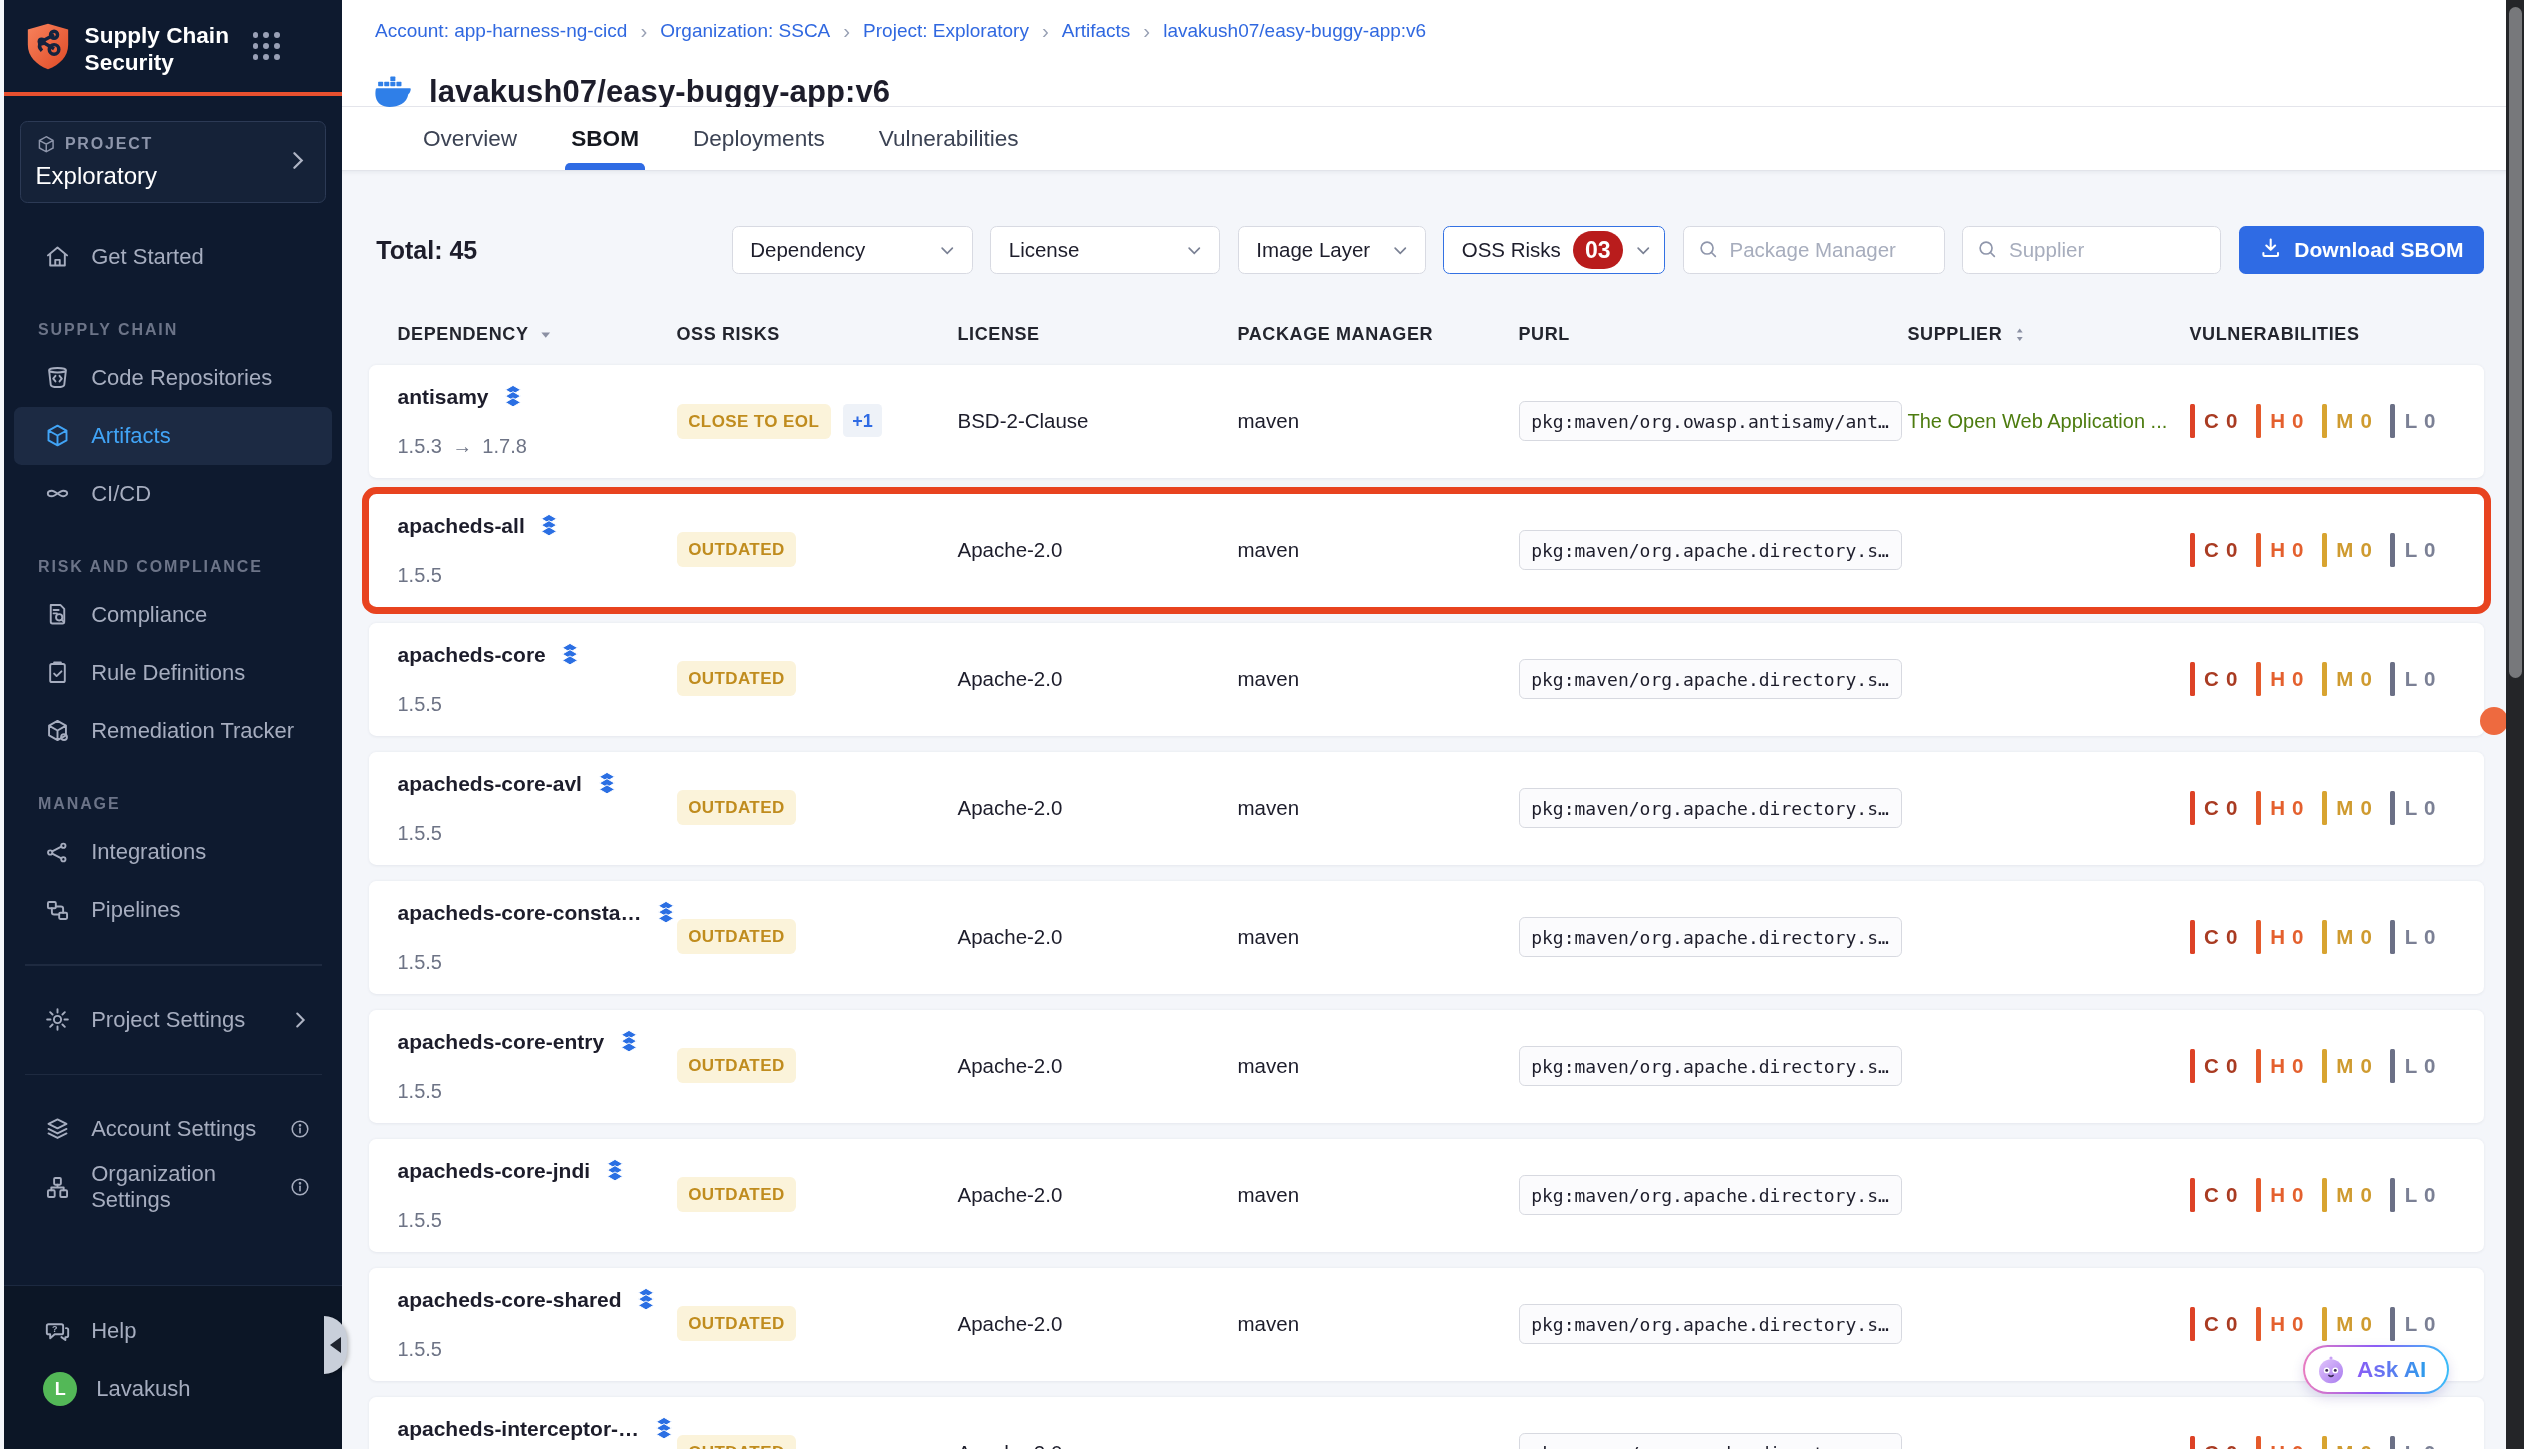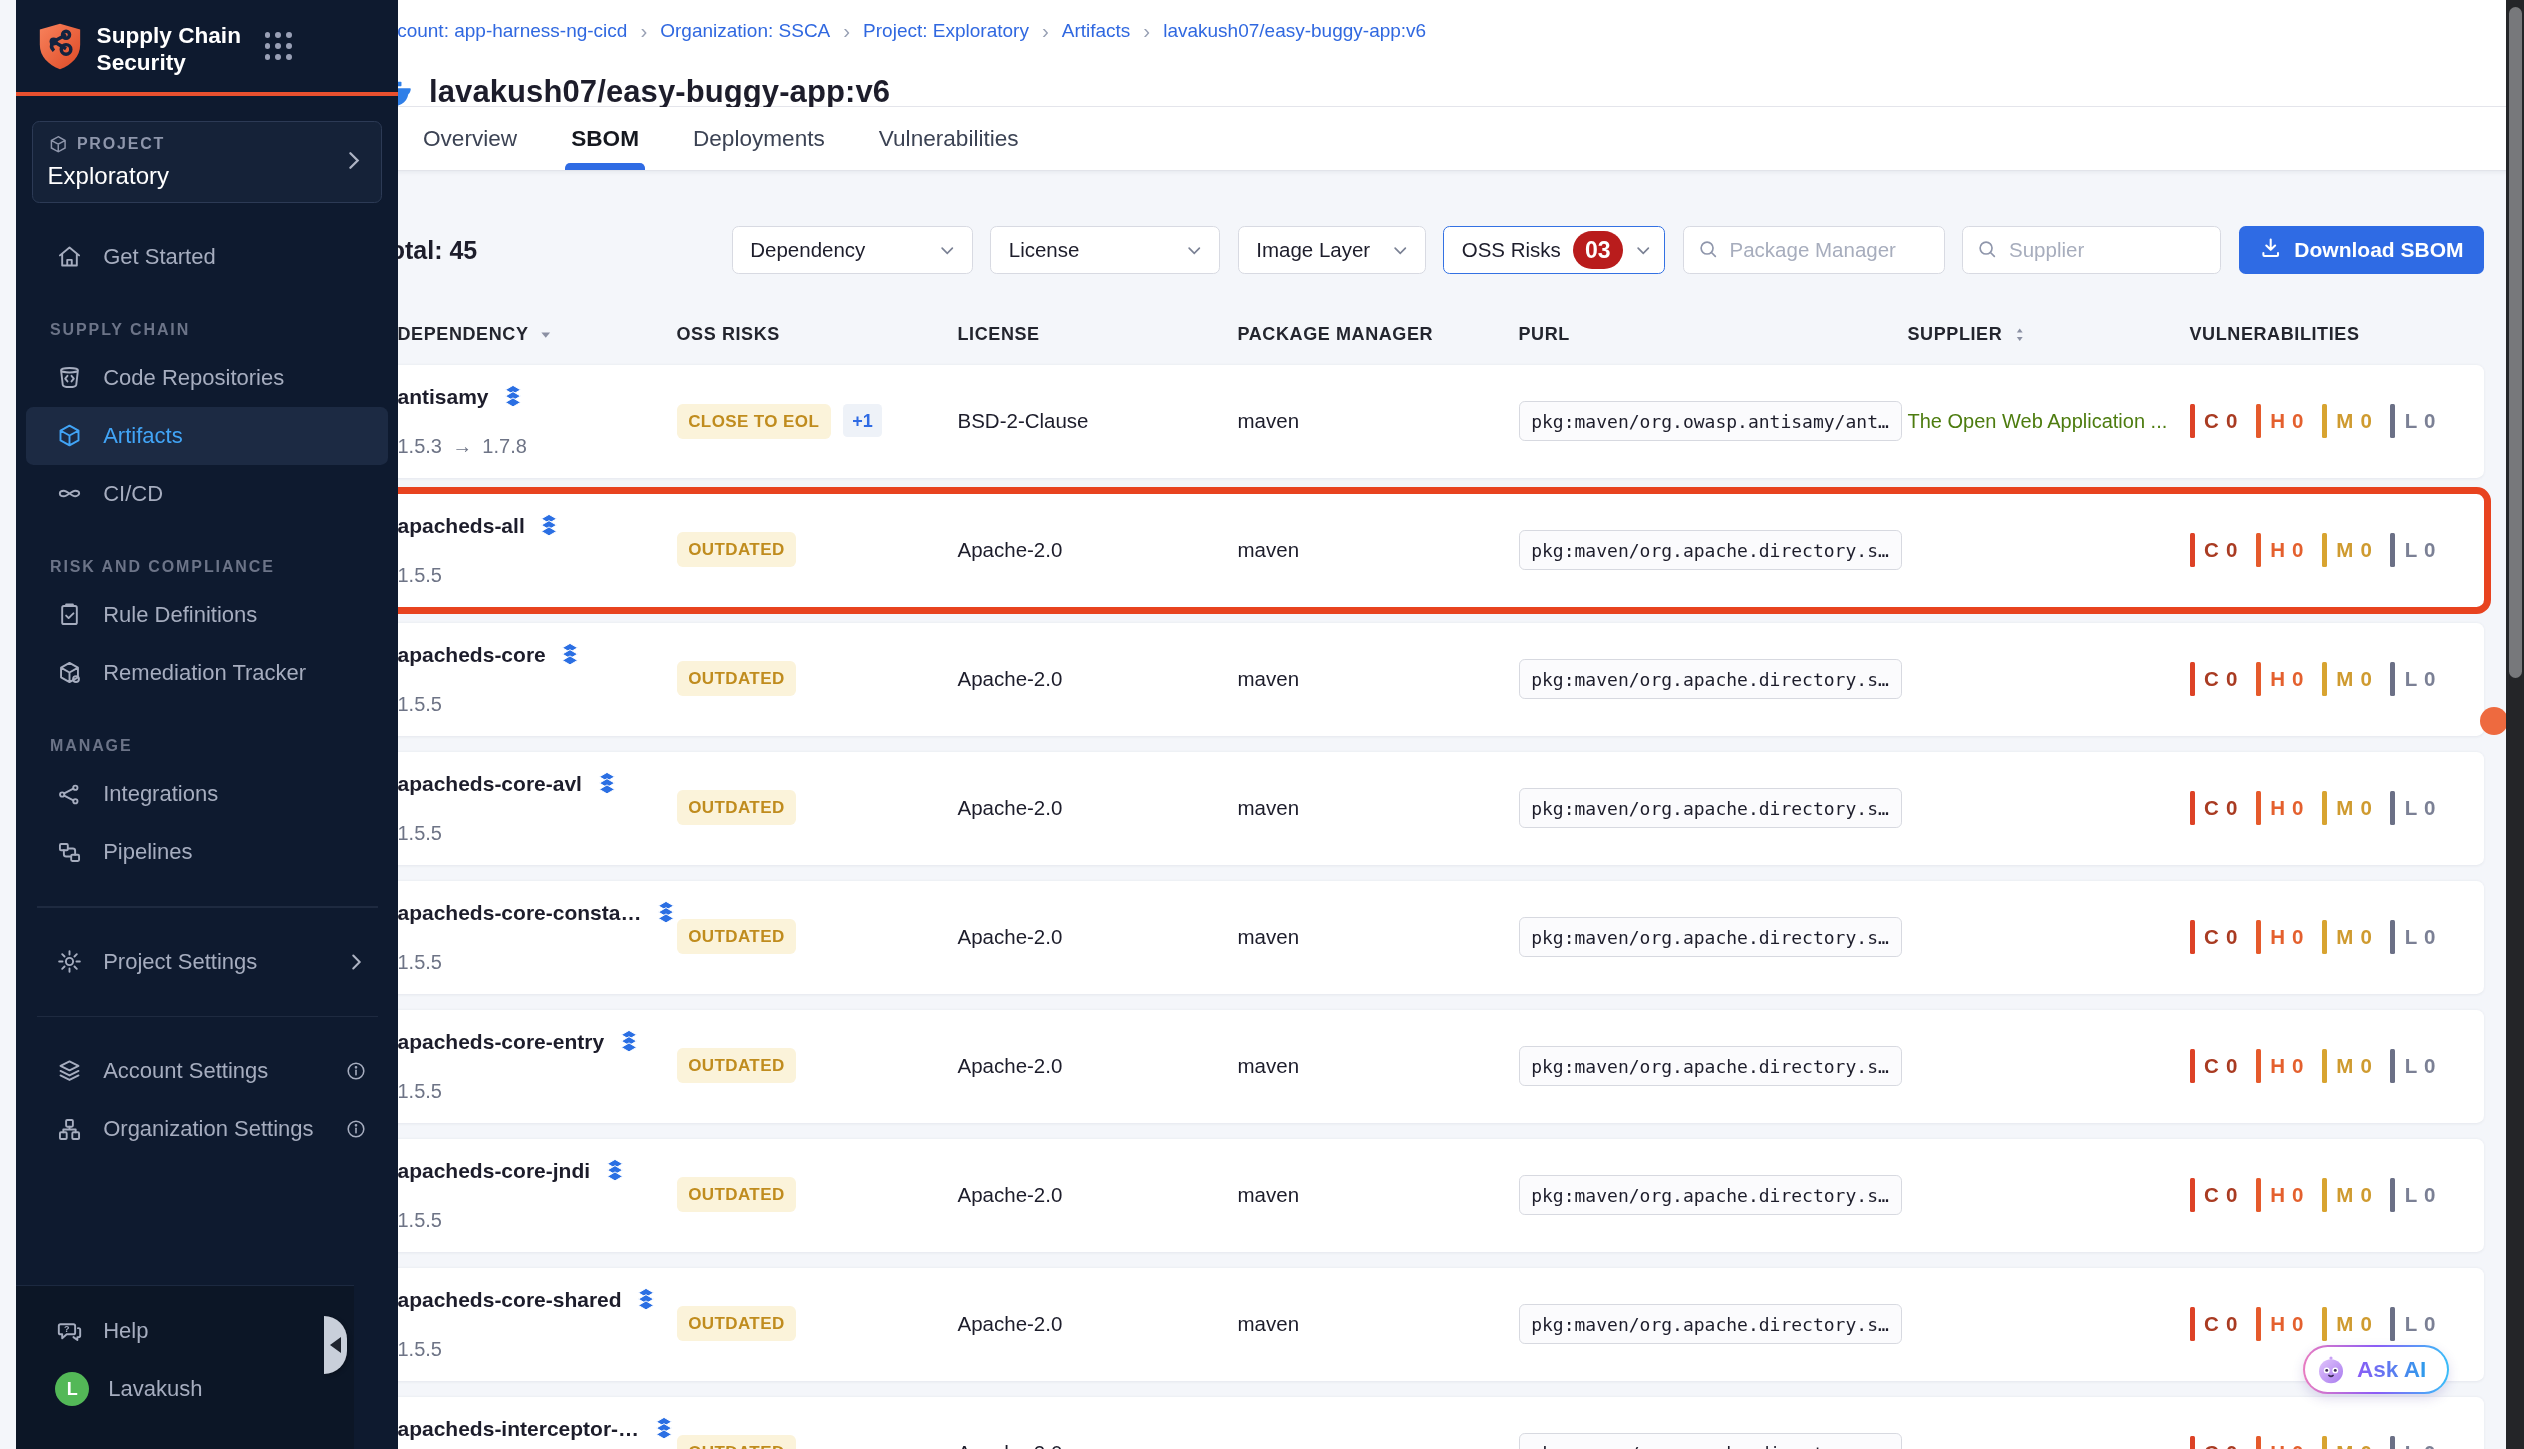--- a/index.html
+++ b/index.html
@@ -1,20 +1,20 @@
 <!DOCTYPE html>
 <html style="font-size:11.7px"><head>
 <meta charset="utf-8">
 <style>
   html,body{margin:0;padding:0}
   body{width:2525px;height:1449px;overflow:hidden;position:relative;
        background:#F4F6FA;font-family:"Liberation Sans",sans-serif;color:#1D1D2B}
 
   
-  .sidebar{position:absolute;left:16px;top:0;width:382px;height:1449px;background:#0E1A2F;z-index:5;box-sizing:border-box}
+  .sidebar{position:absolute;left:4px;top:0;width:338px;height:1449px;background:#0E1A2F;z-index:5;box-sizing:border-box}
   .logo-row{display:flex;align-items:flex-start;padding:22px 19px 0 22px}
   .logo-shield{width:44px;height:50px;flex:0 0 auto}
   .logo-title{color:#FFFFFF;font-weight:700;font-size:22.6px;line-height:27px;margin-left:14.6px;flex:1;max-width:168px}
   .grid-dots{display:grid;grid-template-columns:repeat(3,5.8px);grid-gap:5.1px;margin-top:10.2px;cursor:pointer}
   .grid-dots i{width:5.8px;height:5.8px;border-radius:50%;background:#99A0B6;display:block}
   .logo-underline{height:4.4px;background:#E8502F;margin-top:16px}
   .project-card{margin:25px 16px 0;background:#152238;border:1.5px solid #2C3A55;border-radius:7.3px;
                 padding:11.7px 14.6px;display:flex;align-items:center;cursor:pointer}
   .project-meta{flex:1}
   .project-label{color:#8E96AB;font-size:16px;font-weight:700;letter-spacing:1.8px;display:flex;align-items:center;gap:8.8px}
@@ -207,20 +207,30 @@
     <span>CI/CD</span>
   </div>
         </div>
   </div>
       <div class="nav-section">
     <div class="section-label">RISK AND COMPLIANCE</div>
     <div>
           <div class="nav-item">
     <span class="nav-ic">
               <svg viewBox="0 0 24 24" fill="none" stroke="currentColor" stroke-width="1.7" stroke-linecap="round" stroke-linejoin="round">
+                <path d="M6 3.5h8.5L18 7v11.5a1.5 1.5 0 0 1-1.5 1.5h-9A1.5 1.5 0 0 1 6 18.5V3.5ZM8.5 8H13M8.5 11H11.5"></path>
+                <circle cx="13.5" cy="14.5" r="2.8"></circle>
+                <path d="m15.6 16.6 2 2"></path>
+              </svg>
+            </span>
+    <span>Compliance</span>
+  </div>
+          <div class="nav-item">
+    <span class="nav-ic">
+              <svg viewBox="0 0 24 24" fill="none" stroke="currentColor" stroke-width="1.7" stroke-linecap="round" stroke-linejoin="round">
                 <rect x="5.5" y="4.5" width="13" height="16" rx="1.5"></rect>
                 <path d="M9 4.5V3h6v1.5M9 13l2.2 2.2L15.5 11"></path>
               </svg>
             </span>
     <span>Rule Definitions</span>
   </div>
           <div class="nav-item">
     <span class="nav-ic">
               <svg viewBox="0 0 24 24" fill="none" stroke="currentColor" stroke-width="1.7" stroke-linecap="round" stroke-linejoin="round">
                 <path d="M12 3.5 19.5 7.7v8.6L12 20.5 4.5 16.3V7.7L12 3.5ZM4.8 7.9 12 12l7.2-4.1M12 12v8.3"></path>

